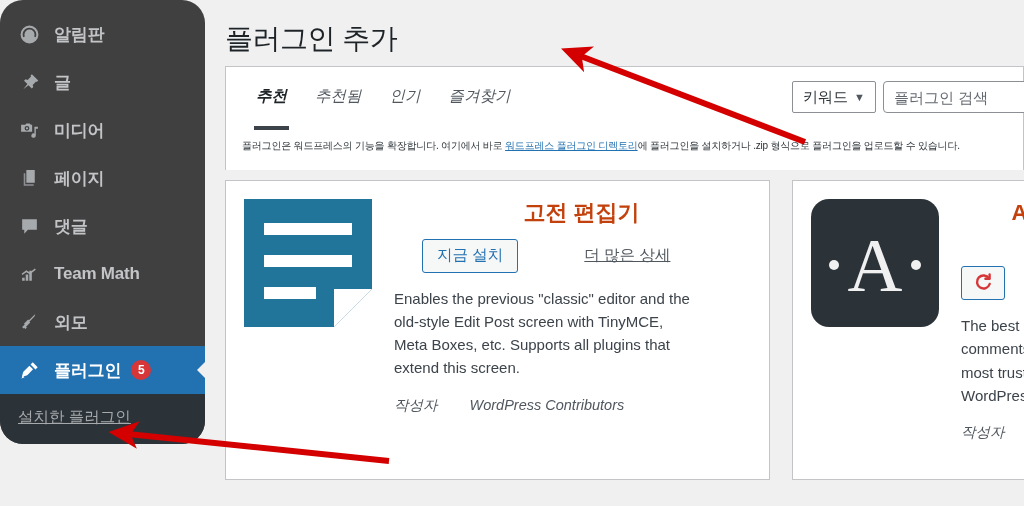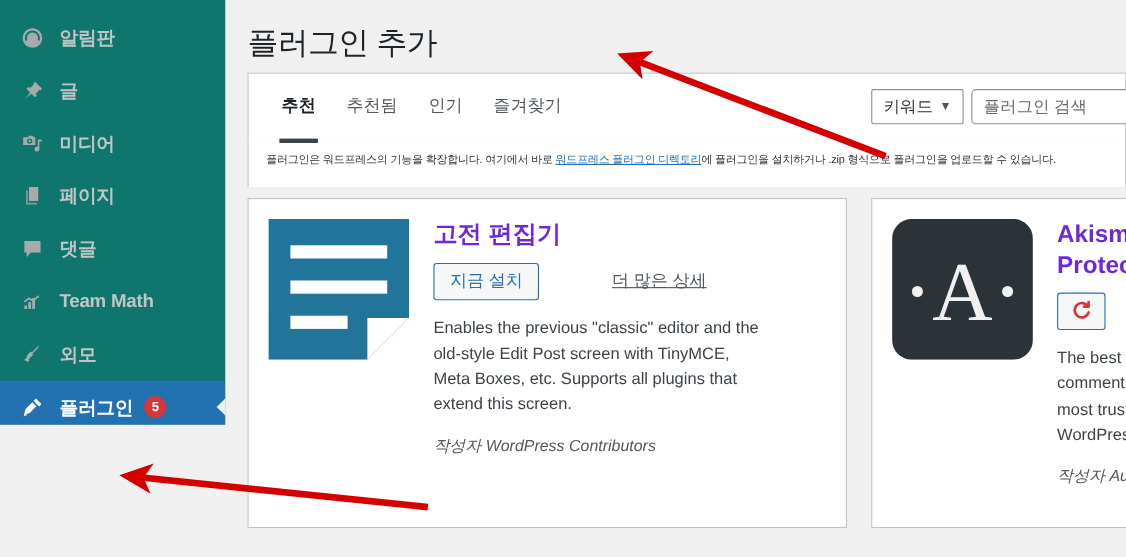--- a/index.html
+++ b/index.html
@@ -8,23 +8,24 @@
     width: 1024px; height: 506px;
     overflow: hidden;
     background: #f0f0f1;
     font-family: "Liberation Sans", "DejaVu Sans", sans-serif;
   }
   #screen { position: relative; width: 1024px; height: 506px; overflow: hidden; background: #f0f0f1; }
 
   
   #sidebar {
     position: absolute; left: 0; top: 0;
-    width: 205px; height: 386px;
-    background: #0f766e;
+    width: 205px; height: 444px;
+    background: #404040;
     overflow: hidden;
+    border-radius: 23px;
   }
   .menu-item {
     position: relative;
     display: flex; align-items: center;
     height: 48px;
     padding-left: 16px;
     color: #c3c4c7;
     font-size: 17px;
     font-weight: 600;
     letter-spacing: -0.2px;
@@ -123,20 +124,21 @@
   #tabs { display: flex; align-items: center; height: 58px; padding-left: 16px; }
   .tab {
     position: relative;
     padding: 0 14px;
     height: 67px;
     display: flex; align-items: center;
     font-size: 15.5px;
     color: #50575e;
     white-space: nowrap;
     cursor: pointer;
+    font-style: italic;
   }
   .tab.active { color: #1d2327; font-weight: 600; }
   .tab.active::after {
     content: "";
     position: absolute;
     left: 12px; right: 12px; bottom: 0;
     height: 4px;
     background: #3c434a;
   }
   #search-group {
@@ -198,57 +200,59 @@
   }
   #card-1 { width: 545px; flex: 0 0 545px; }
   #card-gap { width: 22px; flex: 0 0 22px; }
   #card-2 { width: 545px; flex: 0 0 545px; }
 
   .card-icon { flex: 0 0 128px; width: 128px; height: 128px; margin-right: 22px; }
   .card-body { flex: 1; min-width: 0; }
   .card-title {
     font-size: 22px;
     font-weight: 700;
-    color: #6d28d9;
+    color: #c2410c;
     line-height: 1.25;
     margin-bottom: 12px;
     white-space: nowrap;
+    text-align: center;
   }
   .card-title.wrap { white-space: normal; }
   .card-actions { display: flex; align-items: center; gap: 18px; margin-bottom: 14px; }
   .btn-install {
     display: inline-flex; align-items: center; justify-content: center;
     height: 34px;
     padding: 0 14px;
     border: 1px solid #2271b1;
     border-radius: 3px;
     background: #f6f7f7;
     color: #2271b1;
     font-size: 15.5px;
     white-space: nowrap;
     cursor: pointer;
+    margin-left: 28px;
   }
   .btn-icon {
     display: inline-flex; align-items: center; justify-content: center;
     height: 34px; width: 44px;
     border: 1px solid #2271b1;
     border-radius: 3px;
     background: #f6f7f7;
     cursor: pointer;
   }
   .link-details { color: #50575e; font-size: 15.5px; white-space: nowrap; cursor: pointer; margin-left: 48px; }
   .card-desc {
     font-size: 15px;
     line-height: 1.55;
     color: #3c434a;
     margin-bottom: 16px;
     max-width: 300px;
   }
   .card-author { font-size: 14.5px; color: #50575e; font-style: italic; white-space: nowrap; }
-  .card-author em { font-style: italic; }
+  .card-author em { font-style: italic; margin-left: 28px; }
 
   
   #annotations { position: absolute; left: 0; top: 0; width: 1024px; height: 506px; pointer-events: none; }
 </style>
 </head>
 <body>
 
 <div id="screen">
 
   <nav id="sidebar">

